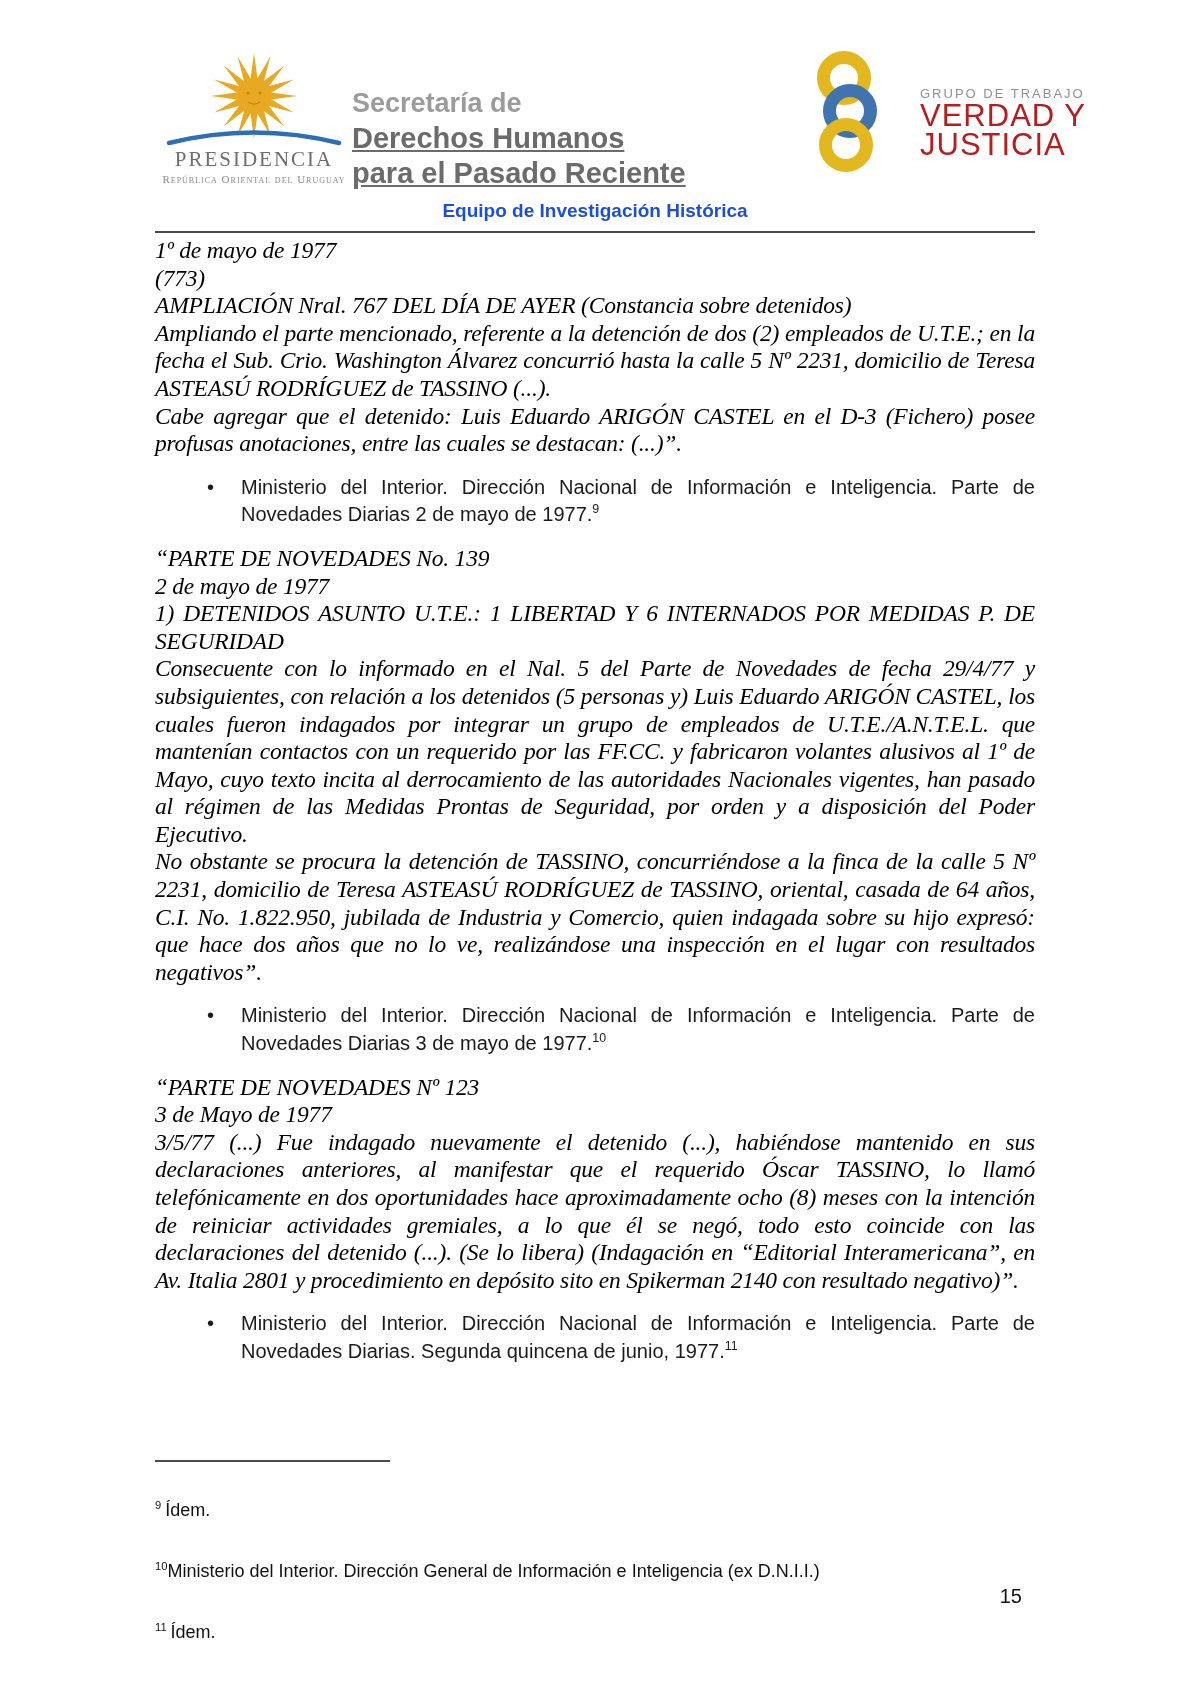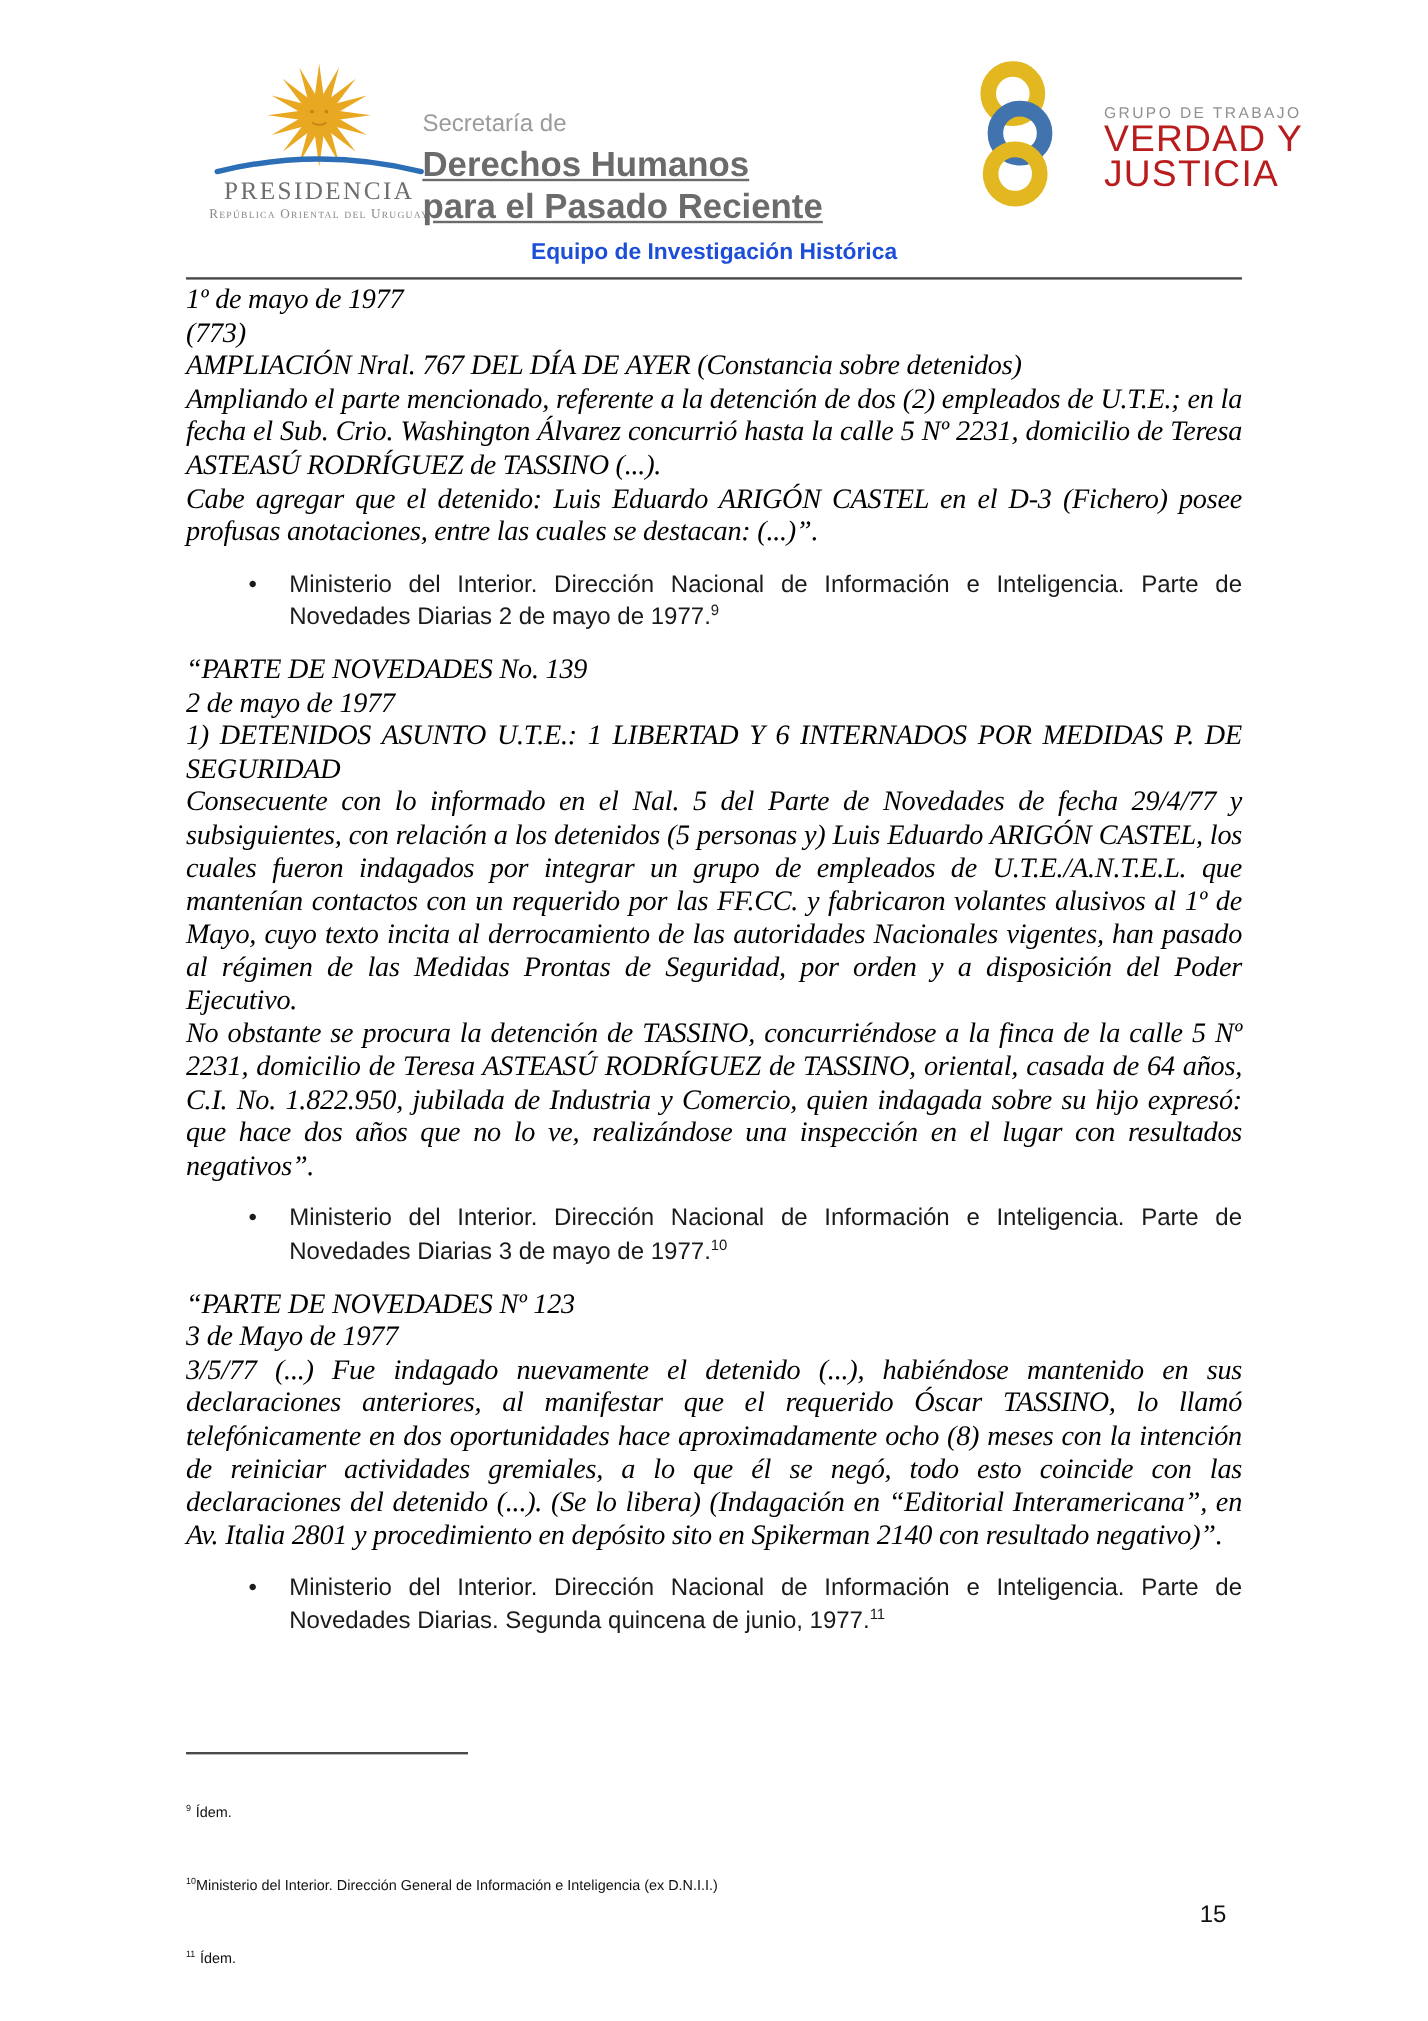--- a/index.html
+++ b/index.html
@@ -11,39 +11,39 @@
     background: #ffffff;
     overflow: hidden;
     font-family: "Liberation Sans", sans-serif;
     color: #000000;
   }
 
   
   .hdr { position: absolute; top: 0; left: 0; width: 100%; height: 190px; }
 
   .logo-pres {
-    position: absolute; left: 178px; top: 52px; width: 176px;
+    position: absolute; left: 166px; top: 52px; width: 176px;
     display: flex; flex-direction: column; align-items: center;
   }
   .logo-pres .sun { display: block; margin-bottom: -16px; }
   .logo-pres .arc { display: block; }
   .pres-word {
     font-family: "Liberation Serif", serif;
     font-size: 21px; letter-spacing: 2px; color: #6e6e6e;
     margin-top: 1px; white-space: nowrap;
   }
   .pres-sub {
     font-family: "Liberation Serif", serif;
     font-variant: small-caps;
     font-size: 11px; letter-spacing: 1px; color: #8a8a8a;
     margin-top: 1px; white-space: nowrap;
   }
 
   .logo-sec { position: absolute; left: 352px; top: 86px; line-height: 35px; }
-  .sec-l1 { font-size: 20px; font-weight: 400; color: #9b9b9b; }
+  .sec-l1 { font-size: 27px; font-weight: 700; color: #9b9b9b; }
   .sec-l2, .sec-l3 { font-size: 29px; font-weight: 700; color: #6b6b6b; text-decoration: underline; }
 
   .logo-gt { position: absolute; left: 808px; top: 48px; display: flex; }
   .gt-rings { display: block; }
   .gt-text { margin-left: 12px; margin-top: 38px; }
   .gt-kicker { font-size: 13px; letter-spacing: 2px; color: #8e9093; white-space: nowrap; }
   .gt-big { font-size: 31px; font-weight: 400; letter-spacing: 1px; color: #b91c1c; line-height: 29px; white-space: nowrap; }
 
   
   .doc-title {
@@ -72,21 +72,21 @@
     line-height: 27.6px;
     color: #1a1a1a;
   }
   .bullet .marker { width: 36px; padding-left: 2px; margin-left: 50px; flex: none; }
   .bullet .btext { flex: 1; text-align: justify; }
   sup { font-size: 0.62em; line-height: 0; vertical-align: super; }
 
   
   .footnotes { position: absolute; left: 155px; top: 1460px; width: 880px; }
   .fn-rule { width: 235px; height: 2px; background: #4a4a4a; margin-bottom: 9px; }
-  .footnote { font-size: 12px; line-height: 25px; color: #111; margin-top: 36px; }
+  .footnote { font-size: 18px; line-height: 25px; color: #111; margin-top: 36px; }
   .footnote sup { margin-right: 4px; }
   .footnote.tight sup { margin-right: 0; }
 
   .pageno {
     position: absolute; top: 1585px; right: 168px;
     font-size: 20px; color: #111;
   }
 </style>
 </head>
 <body>

